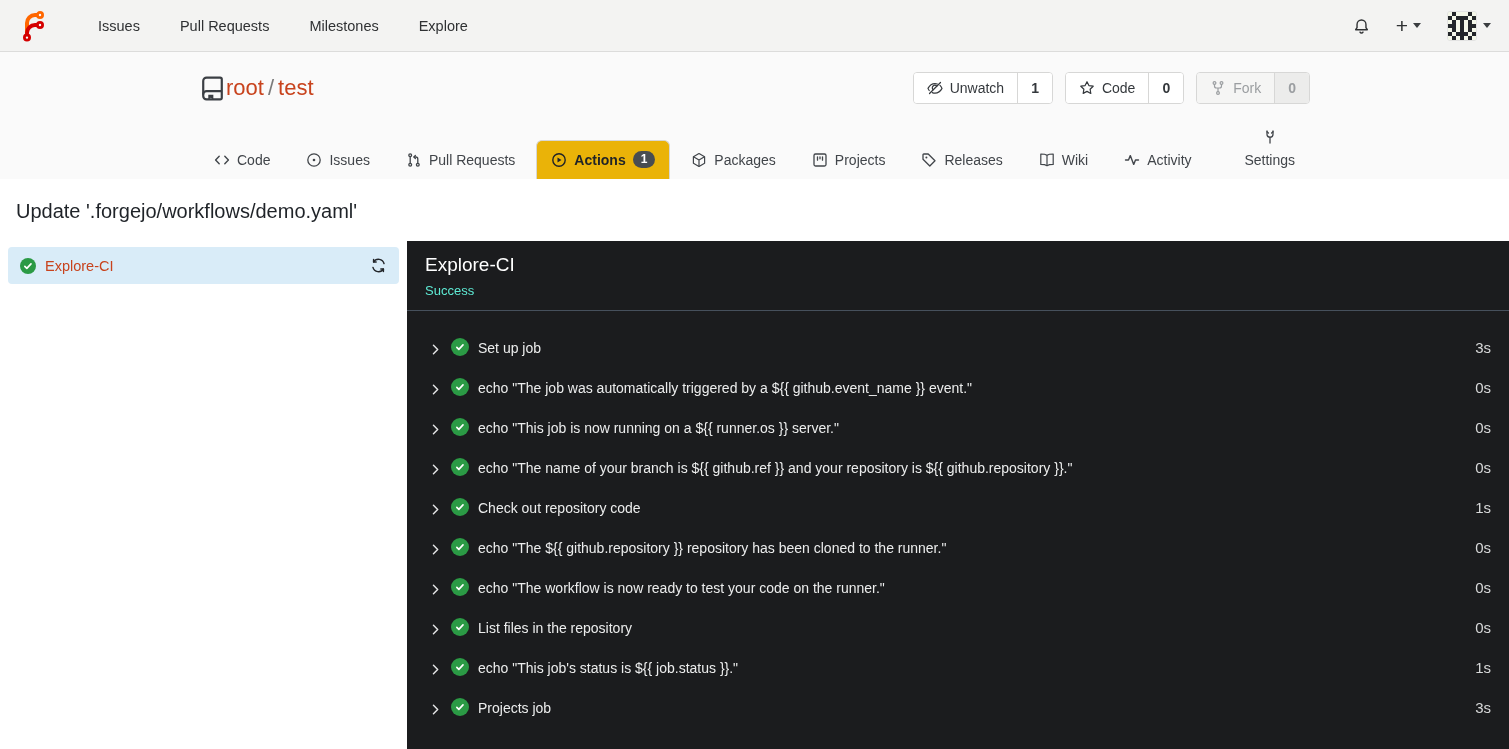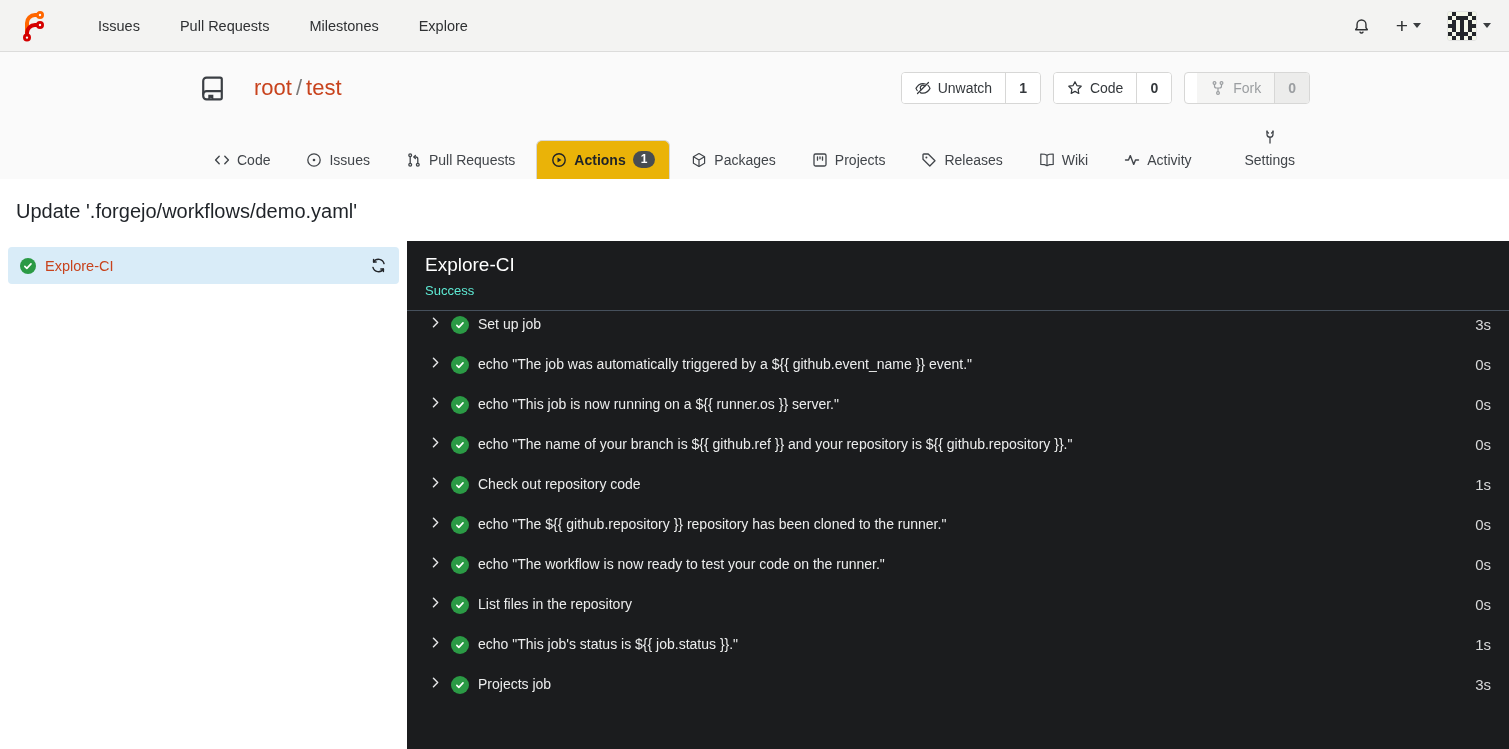--- a/index.html
+++ b/index.html
@@ -43,39 +43,39 @@
   .avatar-wrap { display: flex; align-items: center; gap: 6px; cursor: pointer; }
   .avatar {
     width: 30px; height: 30px; border-radius: 3px; overflow: hidden;
     background: #f4f7e9; border: 1px solid #e2e2e2;
   }
 
   
   .repo-header { background: #fafafa; padding-top: 20px; }
   .repo-header-inner { width: 1127px; margin: 0 auto; padding: 0 8px; }
   .repo-title-row { display: flex; align-items: center; }
-  .repo-title { display: flex; align-items: center; gap: 28px; }
+  .repo-title { display: flex; align-items: center; gap: 0; }
   .repo-name { font-size: 22px; }
   .repo-name a { text-decoration: none; cursor: pointer; }
   .repo-owner, .repo-base { color: #c8431d; }
   .repo-sep { color: #7a7a7a; margin: 0 4px; }
   .repo-actions { margin-left: auto; display: flex; gap: 12px; }
   .btn-group {
     display: flex; border: 1px solid #d7d7d6; border-radius: 4px; overflow: hidden;
     background: #fff; font-size: 14px; color: #34383c;
   }
   .btn-main {
     display: flex; align-items: center; gap: 7px; padding: 7px 13px; cursor: pointer;
     background: #fff;
   }
   .btn-count {
     padding: 7px 13px; border-left: 1px solid #d7d7d6; font-weight: 600; cursor: pointer;
     background: #fff;
   }
-  .btn-group.disabled { color: #9b9ea1; padding-left: 12px; }
+  .btn-group.disabled { color: #9b9ea1; }
   .btn-group.disabled .btn-main { background: #f5f5f4; cursor: default; }
   .btn-group.disabled .btn-count { background: #ececeb; color: #9b9ea1; }
 
   
   .tabs-row { display: flex; align-items: flex-end; margin-top: 14px; }
   .tab {
     display: flex; align-items: center; gap: 7px;
     padding: 10px 14px 11px 14px;
     font-size: 14px; color: #41454a; cursor: pointer;
     border: 1px solid transparent; border-bottom: none;
@@ -106,21 +106,21 @@
 
   .job-panel {
     position: absolute; left: 407px; top: 0; right: 0; height: 100%;
     background: #1b1c1e; color: #e9eaeb;
   }
   .job-panel-header { padding: 13px 18px 12px 18px; border-bottom: 1px solid #46505c; }
   .job-panel-title { font-size: 19px; color: #ffffff; }
   .job-panel-status { font-size: 13px; color: #5eead4; margin-top: 7px; }
   .steps { padding-top: 5px; }
   .step-row {
-    display: flex; align-items: flex-start; gap: 9px;
+    display: flex; align-items: flex-end; gap: 9px;
     height: 40px; padding: 0 18px 0 22px; cursor: pointer; font-size: 14px;
   }
   .step-label { color: #eceded; }
   .step-duration { margin-left: auto; color: #d7d8d9; font-size: 15px; }
 
   .check-circle {
     width: 18px; height: 18px; border-radius: 50%;
     background: #2b9a45; display: flex; align-items: center; justify-content: center;
     flex: none;
   }

